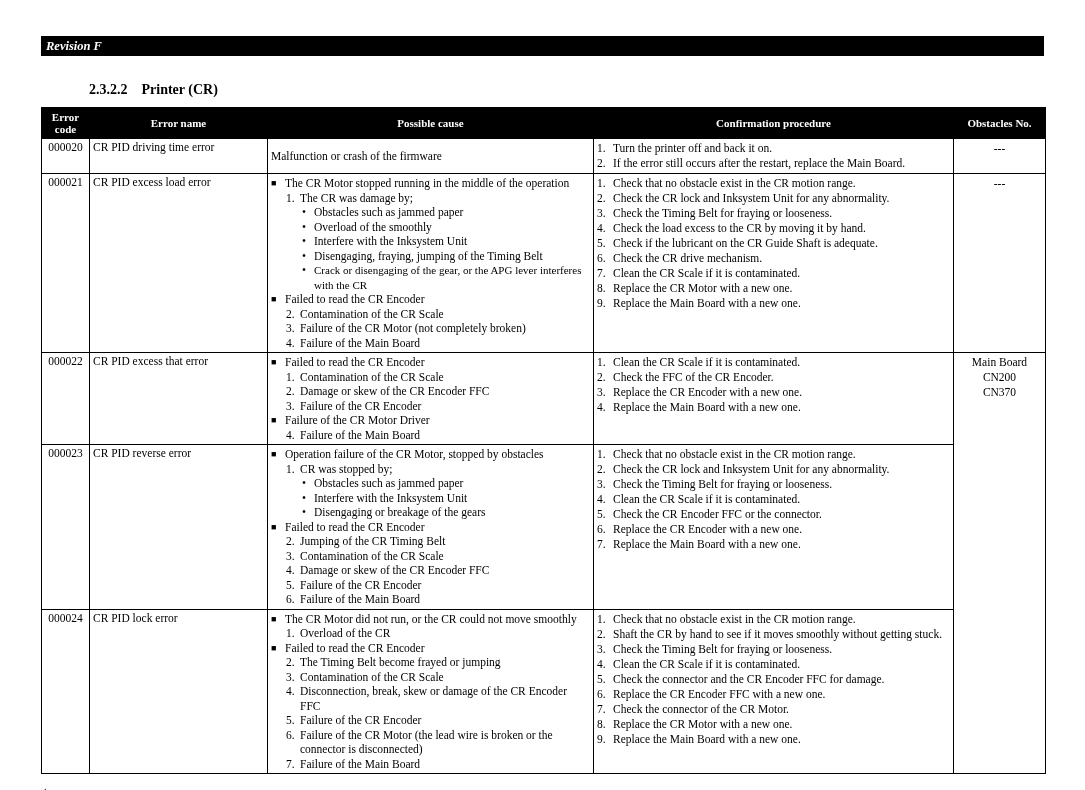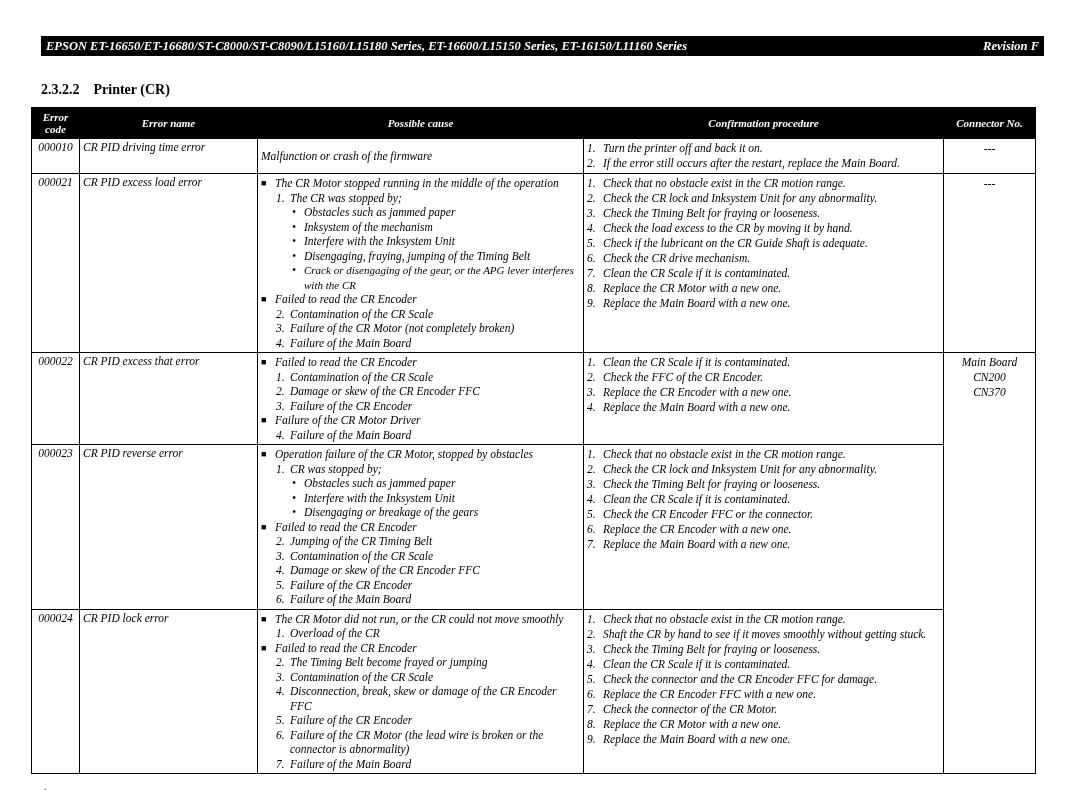--- a/index.html
+++ b/index.html
@@ -7,24 +7,24 @@
     width:1085px;height:790px;background:#ffffff;position:relative;
     font-family:"Liberation Serif", serif;color:#000;
   }
   .hdr-bar{
     position:absolute;left:41px;top:36px;width:1003px;height:20px;
     background:#000;color:#fff;display:flex;justify-content:space-between;
     align-items:center;font-style:italic;font-weight:bold;font-size:12.5px;
     padding:0 5px;box-sizing:border-box;white-space:nowrap;
   }
   .section{position:absolute;left:41px;top:82px;font-weight:bold;font-size:14px;}
-  .section .num{margin-right:14px;}
+  .section .num{margin-right:14px;margin-left:48px;}
   table.err{
-    position:absolute;left:31px;top:107px;width:1004px;
-    border-collapse:collapse;table-layout:fixed;font-style:italic;
+    position:absolute;left:41px;top:107px;width:1004px;
+    border-collapse:collapse;table-layout:fixed;
   }
   table.err th{
     background:#000;color:#fff;border:1px solid #000;
     font-size:11px;font-weight:bold;line-height:12px;
     padding:2px 2px;height:26px;text-align:center;
   }
   table.err td{
     border:1px solid #000;font-size:11.5px;vertical-align:top;
     padding:2px 3px;box-sizing:border-box;overflow:hidden;
   }
@@ -47,21 +47,20 @@
   .cz .tx{flex:1;}
   .cf{display:flex;line-height:15px;}
   .cf .no{flex:none;width:16px;}
   .cf .tx{flex:1;}
   .footer-dot{position:absolute;left:44px;top:781px;font-size:10px;}
 </style>
 </head>
 <body>
 
 <div class="hdr-bar">
-  <span>EPSON ET-16650/ET-16680/ST-C8000/ST-C8090/L15160/L15180 Series, ET-16600/L15150 Series, ET-16150/L11160 Series</span>
   <span>Revision F</span>
 </div>
 
 <div class="section">
   <span class="num">2.3.2.2</span><span>Printer (CR)</span>
 </div>
 
 <table class="err">
   <colgroup>
     <col style="width:48px">
@@ -69,26 +68,26 @@
       <col style="width:326px">
       <col style="width:360px">
       <col style="width:92px">
   </colgroup>
   <thead>
     <tr>
       <th>Error code</th>
       <th>Error name</th>
       <th>Possible cause</th>
       <th>Confirmation procedure</th>
-      <th>Connector No.</th>
+      <th>Obstacles No.</th>
     </tr>
   </thead>
   <tbody id="tbody">
       <tr>
-        <td class="code">000010</td>
+        <td class="code">000020</td>
         <td class="name">CR PID driving time error</td>
         <td class="cause">
           <div class="cz">Malfunction or crash of the firmware</div>
         </td>
         <td class="conf">
           <div class="cf">
             <span class="no">1.</span>
             <span class="tx">Turn the printer off and back it on.</span>
           </div>
           <div class="cf">
@@ -103,29 +102,29 @@
       <tr>
         <td class="code">000021</td>
         <td class="name">CR PID excess load error</td>
         <td class="cause">
           <div class="cz">
             <span class="mk mk-sq">■</span>
             <span class="tx">The CR Motor stopped running in the middle of the operation</span>
           </div>
           <div class="cz lv1">
             <span class="mk">1.</span>
-            <span class="tx">The CR was stopped by;</span>
+            <span class="tx">The CR was damage by;</span>
           </div>
           <div class="cz lv2">
             <span class="mk mk-bul">•</span>
             <span class="tx">Obstacles such as jammed paper</span>
           </div>
           <div class="cz lv2">
             <span class="mk mk-bul">•</span>
-            <span class="tx">Inksystem of the mechanism</span>
+            <span class="tx">Overload of the smoothly</span>
           </div>
           <div class="cz lv2">
             <span class="mk mk-bul">•</span>
             <span class="tx">Interfere with the Inksystem Unit</span>
           </div>
           <div class="cz lv2">
             <span class="mk mk-bul">•</span>
             <span class="tx">Disengaging, fraying, jumping of the Timing Belt</span>
           </div>
           <div class="cz lv2 sm">
@@ -351,21 +350,21 @@
           <div class="cz lv1">
             <span class="mk">4.</span>
             <span class="tx">Disconnection, break, skew or damage of the CR Encoder FFC</span>
           </div>
           <div class="cz lv1">
             <span class="mk">5.</span>
             <span class="tx">Failure of the CR Encoder</span>
           </div>
           <div class="cz lv1">
             <span class="mk">6.</span>
-            <span class="tx">Failure of the CR Motor (the lead wire is broken or the connector is abnormality)</span>
+            <span class="tx">Failure of the CR Motor (the lead wire is broken or the connector is disconnected)</span>
           </div>
           <div class="cz lv1">
             <span class="mk">7.</span>
             <span class="tx">Failure of the Main Board</span>
           </div>
         </td>
         <td class="conf">
           <div class="cf">
             <span class="no">1.</span>
             <span class="tx">Check that no obstacle exist in the CR motion range.</span>

